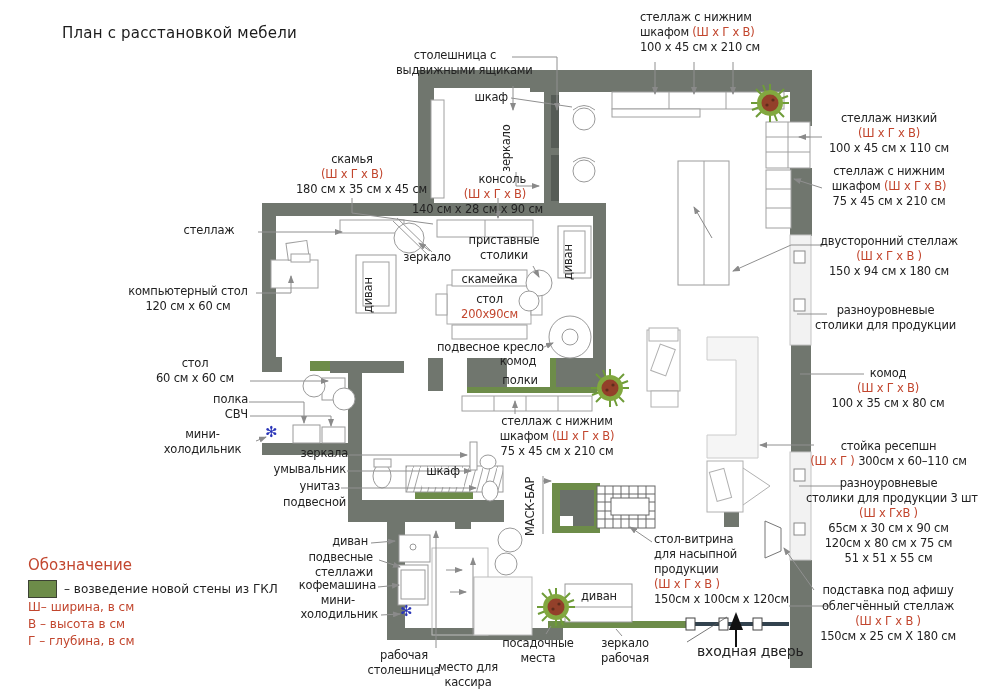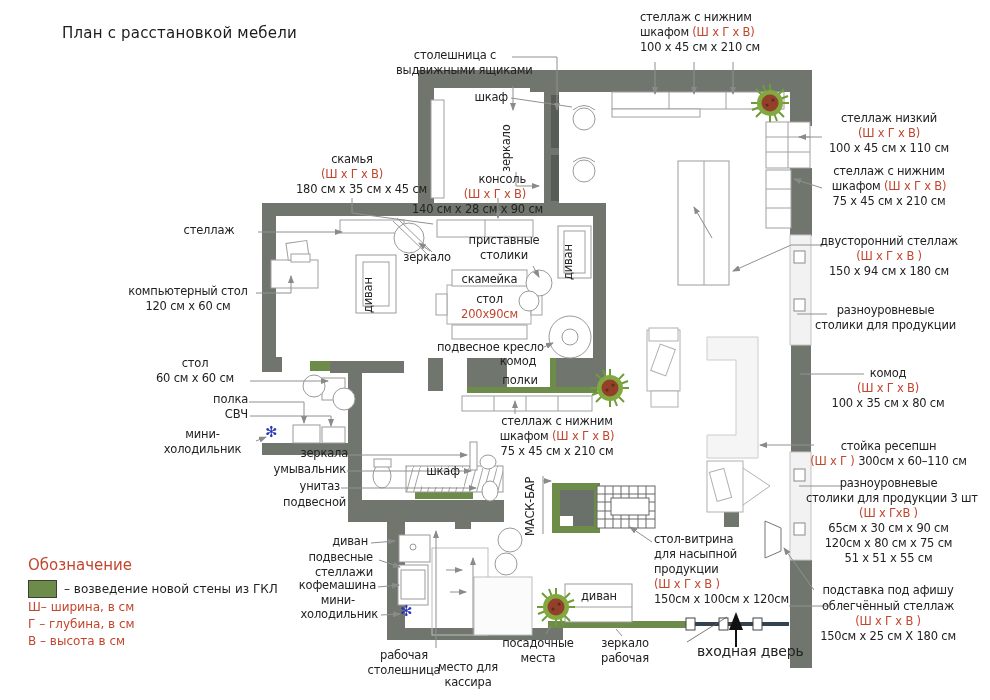--- a/index.html
+++ b/index.html
@@ -550,17 +550,17 @@
       </div>
     </div>
 
   <div class="legend">
     <div class="legend-title c-r">Обозначение</div>
     <div class="legend-row">
       <span class="swatch"></span>
       <span>– возведение новой стены из ГКЛ</span>
     </div>
     <div class="legend-dim c-r">Ш– ширина, в см</div>
+    <div class="legend-dim c-r">В – высота в см</div>
     <div class="legend-dim c-r">Г – глубина, в см</div>
-    <div class="legend-dim c-r">В – высота в см</div>
   </div>
 
 </div>
 
 </body></html>

